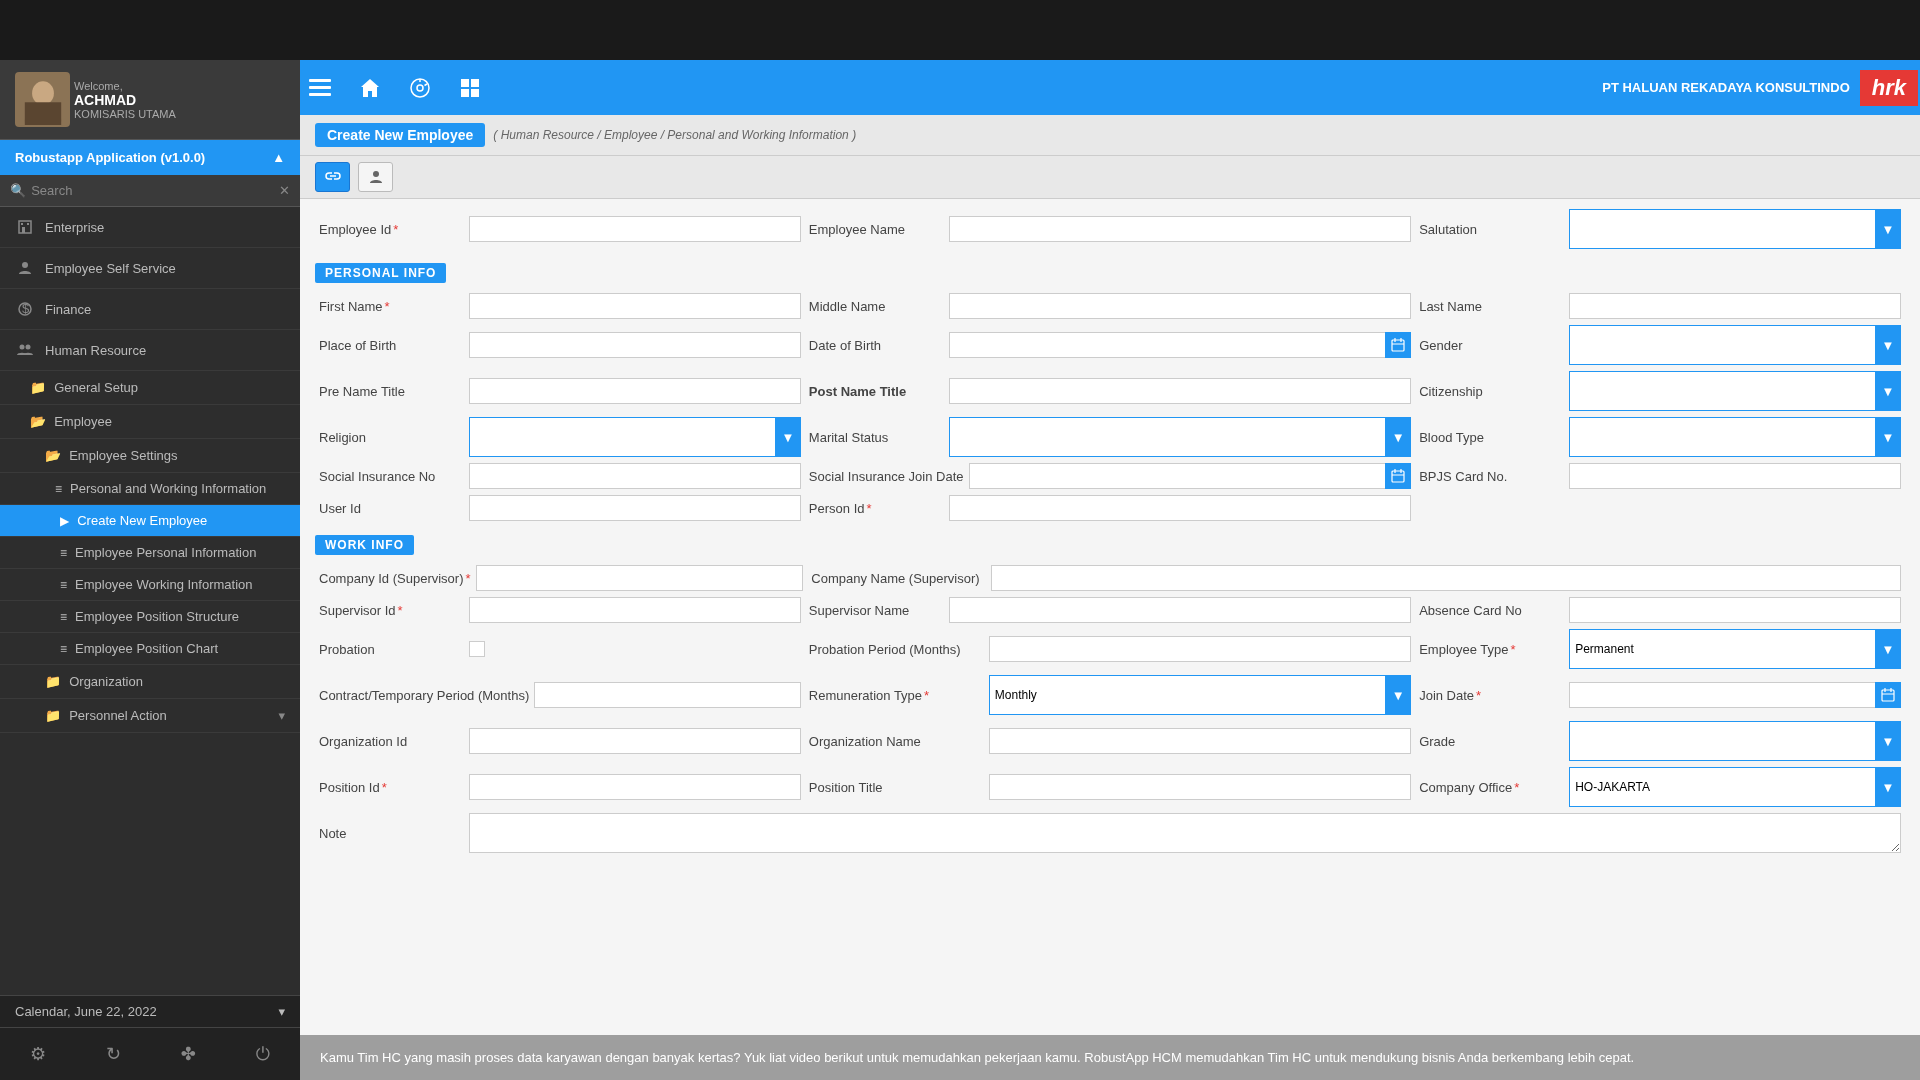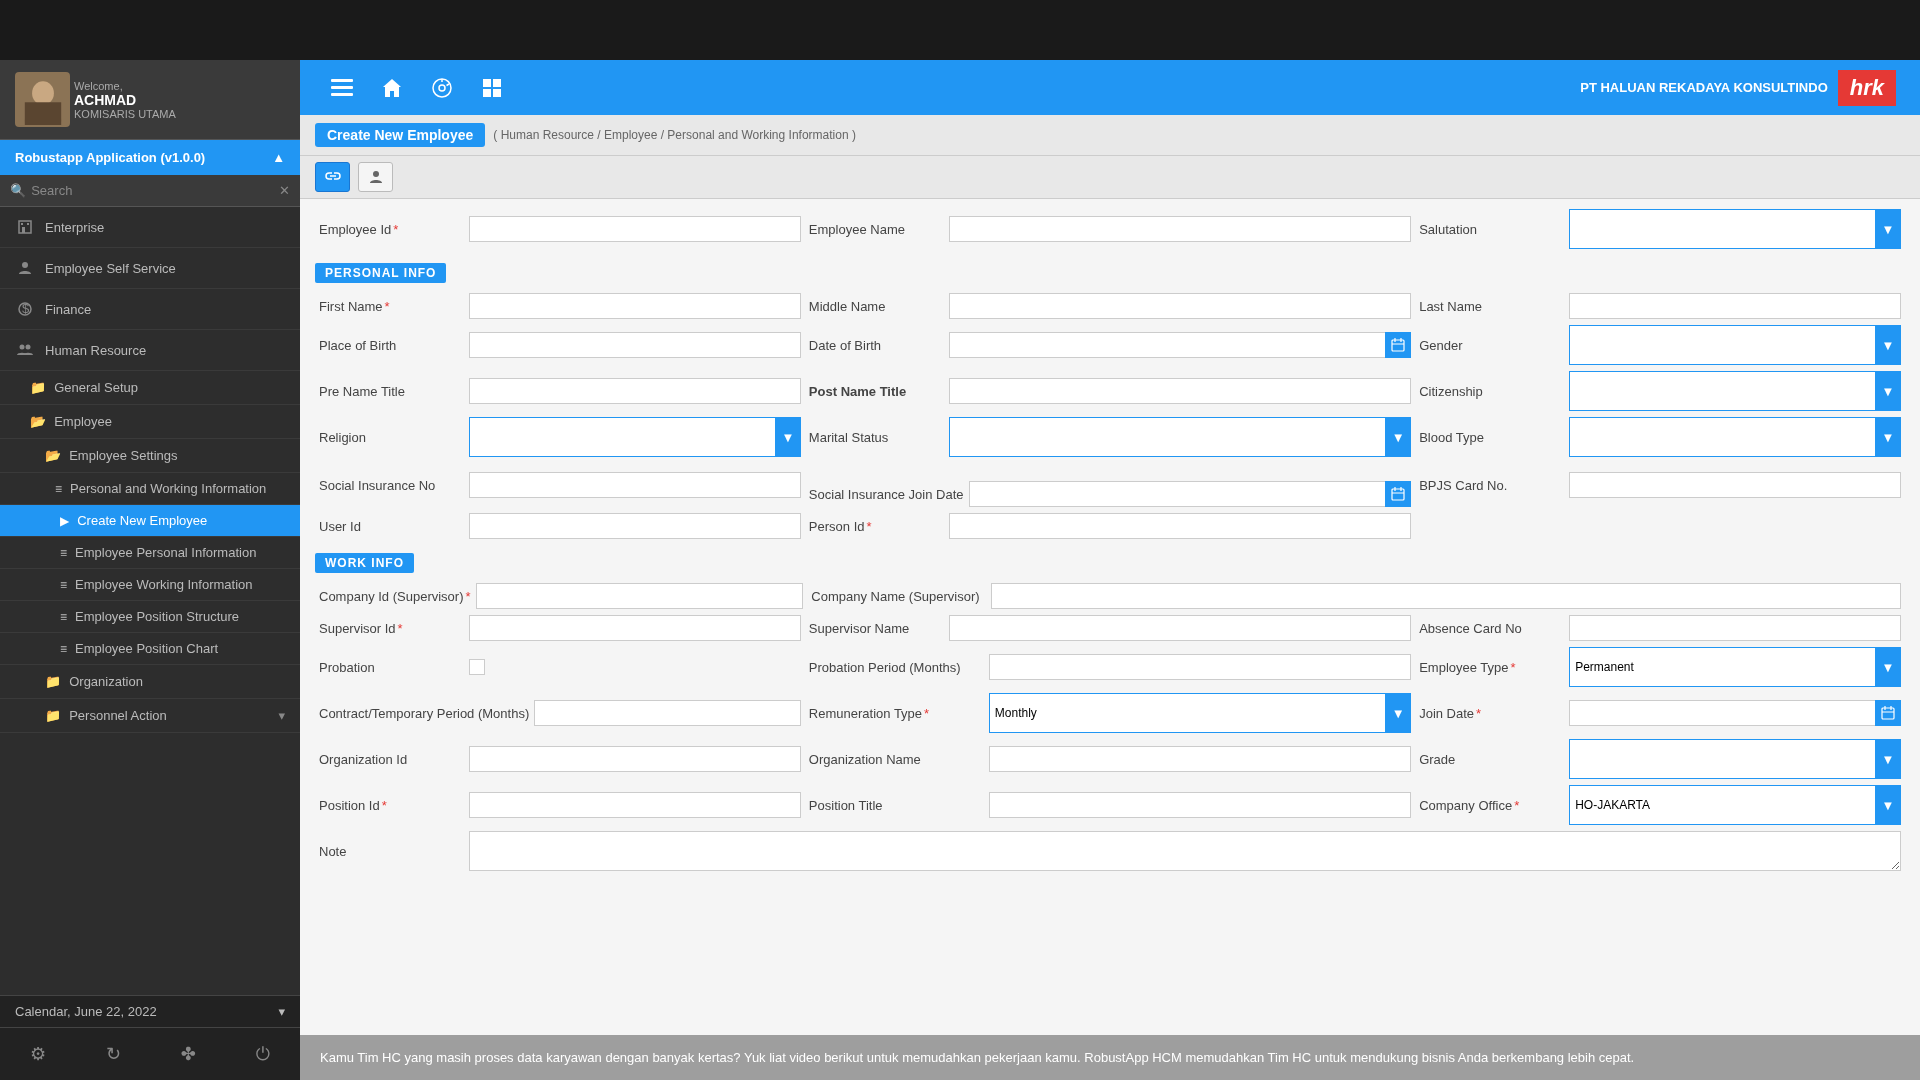--- a/index.html
+++ b/index.html
@@ -44,30 +44,30 @@
 
     .sidebar-bottom { background: #222; padding: 8px 15px; border-top: 1px solid #444; }
     .calendar-row { display: flex; align-items: center; justify-content: space-between; color: #bbb; cursor: pointer; }
     .sidebar-footer { display: flex; align-items: center; justify-content: space-around; padding: 10px 0; border-top: 1px solid #444; background: #222; }
     .footer-icon { color: #888; cursor: pointer; font-size: 18px; padding: 5px; }
 
     
     .main-content { flex: 1; display: flex; flex-direction: column; background: #f0f0f0; overflow: hidden; }
 
     
-    .top-nav { background: #2196F3; height: 55px; display: flex; align-items: center; justify-content: space-between; padding: 0 24px; flex-shrink: 0; }
+    .top-nav { background: #2196F3; height: 55px; display: flex; align-items: center; justify-content: space-between; padding: 0 2px; flex-shrink: 0; }
     .top-nav-left { display: flex; align-items: center; gap: 15px; }
     .top-nav-icon { color: #fff; font-size: 22px; cursor: pointer; width: 35px; height: 35px; display: flex; align-items: center; justify-content: center; }
     .top-nav-right { color: #fff; font-size: 16px; font-weight: bold; display: flex; align-items: center; gap: 10px; }
     .hrl-logo { background: #e53935; color: #fff; padding: 5px 12px; font-size: 22px; font-weight: bold; font-style: italic; }
 
     
     .breadcrumb-bar { background: #e8e8e8; padding: 8px 15px; display: flex; align-items: center; gap: 8px; flex-shrink: 0; border-bottom: 1px solid #ccc; }
     .breadcrumb-title { background: #2196F3; color: #fff; padding: 4px 12px; font-size: 14px; font-weight: bold; border-radius: 3px; }
-    .breadcrumb-path { color: #666; font-size: 12px; }
+    .breadcrumb-path { color: #666; font-size: 12px; font-style: italic; }
 
     
     .action-bar { background: #e8e8e8; padding: 6px 15px; display: flex; align-items: center; gap: 8px; flex-shrink: 0; border-bottom: 1px solid #ccc; }
     .action-btn { width: 35px; height: 30px; border: 1px solid #bbb; background: #f5f5f5; cursor: pointer; display: flex; align-items: center; justify-content: center; border-radius: 3px; }
     .action-btn.active { background: #2196F3; color: #fff; border-color: #1976D2; }
 
     
     .form-content { flex: 1; overflow-y: auto; padding: 10px 15px; background: #f5f5f5; }
     .form-content::-webkit-scrollbar { width: 6px; }
     .form-content::-webkit-scrollbar-track { background: #eee; }
@@ -448,21 +448,21 @@
         </div>
       </div>
 
       <div class="form-row">
         <div class="form-cell" style="flex:1.2;">
           <span class="form-label">
             <span>Social Insurance No</span>
           </span>
           <input type="text" class="form-input" value="" style="">
         </div>
-        <div class="form-cell" style="flex:1.5;margin-top:18px;">
+        <div class="form-cell" style="flex:1.5;">
           <span class="form-label" style="min-width:140px;">
             <span>Social Insurance Join Date</span>
           </span>
           <div class="date-input-wrap">
             <input type="text" class="form-input" value="" style="">
             <div class="date-icon">
               <svg width="14" height="14" viewBox="0 0 14 14" fill="#fff">
                   <rect x="1" y="2" width="12" height="11" rx="1" fill="none" stroke="#fff" stroke-width="1.2"></rect>
                   <line x1="4" y1="0" x2="4" y2="4" stroke="#fff" stroke-width="1.2"></line>
                   <line x1="10" y1="0" x2="10" y2="4" stroke="#fff" stroke-width="1.2"></line>

